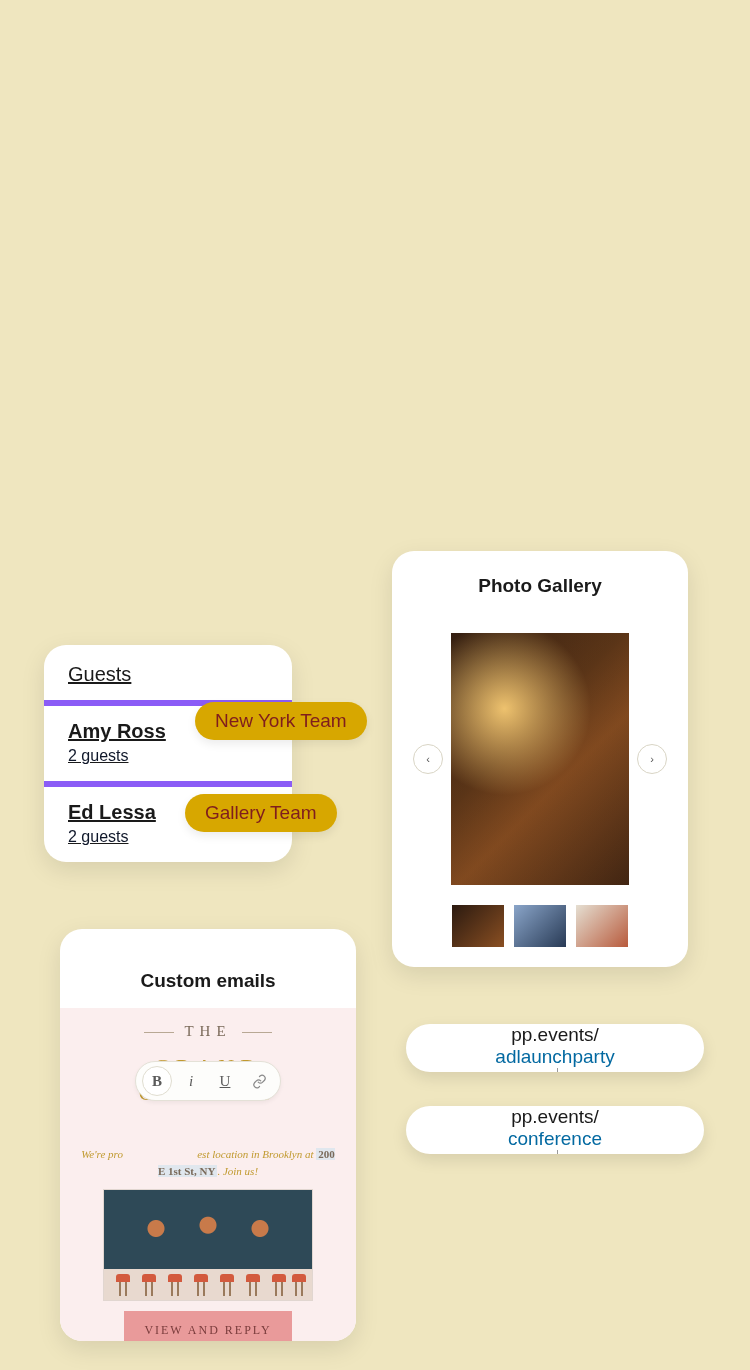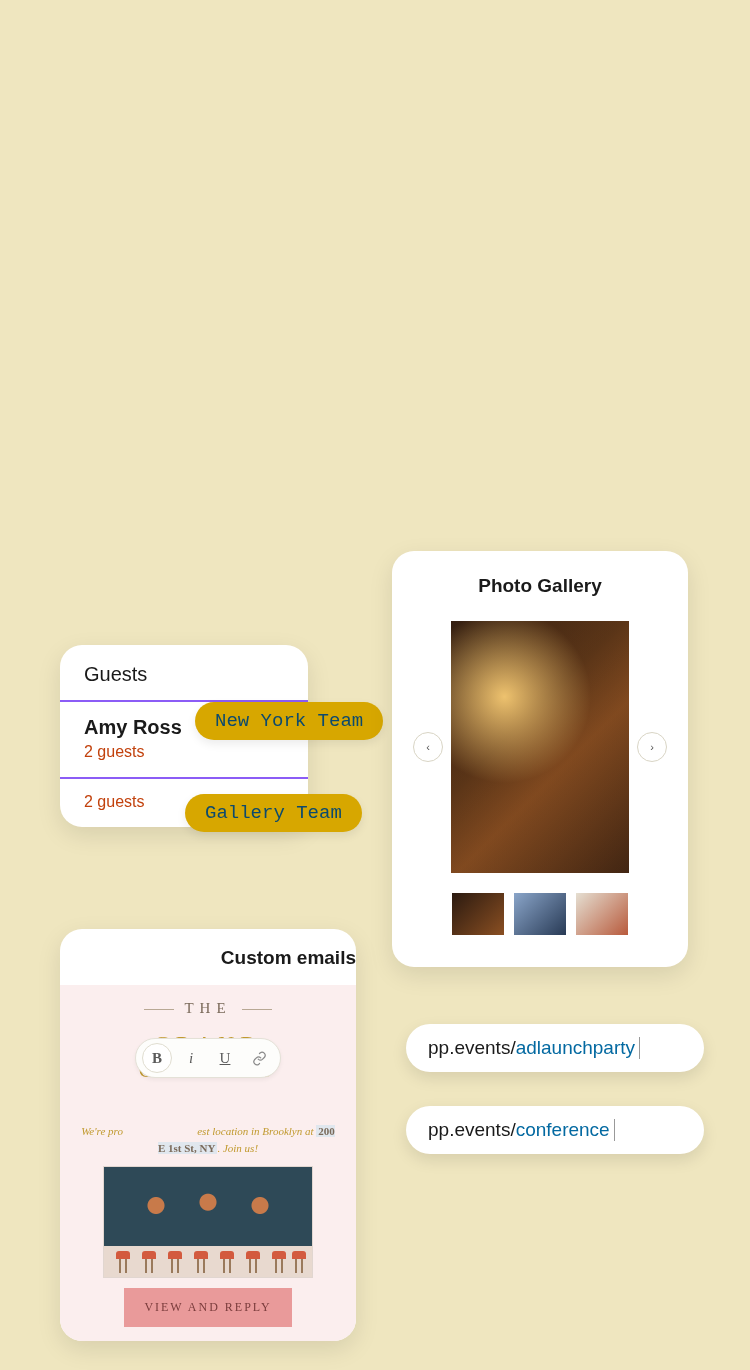--- a/index.html
+++ b/index.html
@@ -9,77 +9,77 @@
     font-family: -apple-system, BlinkMacSystemFont, "Segoe UI", Helvetica, Arial, sans-serif;
     position: relative;
     overflow: hidden;
     color: #1a1a1a;
   }
 
   
   .guests-card {
     position: absolute;
     top: 645px;
-    left: 60px;
+    left: 44px;
     width: 248px;
     background: #fff;
     border-radius: 22px;
     box-shadow: 0 8px 24px rgba(0,0,0,0.10);
+    text-decoration: underline;
   }
   .guests-header {
     padding: 18px 24px 14px;
     font-size: 20px;
     font-weight: 500;
   }
   .guest-row {
-    border-top: 2px solid #8b5cf6;
+    border-top: 6px solid #8b5cf6;
     padding: 14px 24px 16px;
     position: relative;
   }
   .guest-name {
     font-size: 20px;
     font-weight: 600;
     margin-bottom: 4px;
   }
   .guest-sub {
     font-size: 16px;
-    color: #c2410c;
+    color: #0f172a;
   }
   .team-pill {
     position: absolute;
     background: #d7a700;
-    color: #0c4a6e;
+    color: #7f1d1d;
     font-size: 19px;
     font-weight: 500;
     padding: 8px 20px;
     border-radius: 100px;
     white-space: nowrap;
     box-shadow: 0 4px 10px rgba(0,0,0,0.08);
-    font-family: Liberation Mono, monospace;
   }
   .pill-1 { top: 702px; left: 195px; }
   .pill-2 { top: 794px; left: 185px; }
 
   
   .gallery-card {
     position: absolute;
     top: 551px;
     left: 392px;
     width: 296px;
     height: 416px;
     background: #fff;
     border-radius: 22px;
     box-shadow: 0 8px 24px rgba(0,0,0,0.10);
     padding: 24px 24px 16px;
     text-align: center;
   }
   .gallery-title {
     font-size: 19px;
     font-weight: 600;
-    margin-bottom: 24px;
+    margin-bottom: 36px;
   }
   .gallery-main {
     position: relative;
     width: 178px;
     height: 252px;
     margin: 0 auto;
   }
   .gallery-main-img {
     width: 100%;
     height: 100%;
@@ -127,22 +127,23 @@
     width: 296px;
     height: 412px;
     background: #fff;
     border-radius: 22px;
     box-shadow: 0 8px 24px rgba(0,0,0,0.10);
     overflow: hidden;
   }
   .emails-header {
     font-size: 19px;
     font-weight: 600;
-    text-align: right;
-    padding: 18px 0 16px;
+    text-align: center;
+    padding: 28px 0 16px;
+    margin-top: 13px;
   }
   .email-body {
     background: #fbeeee;
     padding: 14px 20px 20px;
     height: 100%;
     position: relative;
     text-align: center;
     font-family: Georgia, serif;
     color: #7a6a5a;
   }
@@ -278,20 +279,21 @@
     width: 298px;
     height: 48px;
     background: #fff;
     border-radius: 100px;
     box-shadow: 0 6px 16px rgba(0,0,0,0.10);
     display: flex;
     align-items: center;
     padding: 0 22px;
     font-size: 19px;
     color: #1a1a1a;
+    flex-direction: column;
   }
   .url-1 { top: 1024px; }
   .url-2 { top: 1106px; }
   .url-dynamic {
     color: #0369a1;
   }
   .url-pill::after {
     content: "";
     border-right: 1px solid #999;
     height: 22px;
@@ -301,20 +303,21 @@
 </head>
 <body>
 
 <div class="guests-card">
   <div class="guests-header">Guests</div>
   <div class="guest-row">
     <div class="guest-name">Amy Ross</div>
     <div class="guest-sub">2 guests</div>
   </div>
   <div class="guest-row">
+    <div class="guest-name">Ed Lessa</div>
     <div class="guest-sub">2 guests</div>
   </div>
 </div>
 <div class="team-pill pill-1">New York Team</div>
 <div class="team-pill pill-2">Gallery Team</div>
 
 <div class="gallery-card">
   <div class="gallery-title">Photo Gallery</div>
   <div class="gallery-main">
     <div class="gallery-main-img"></div>

